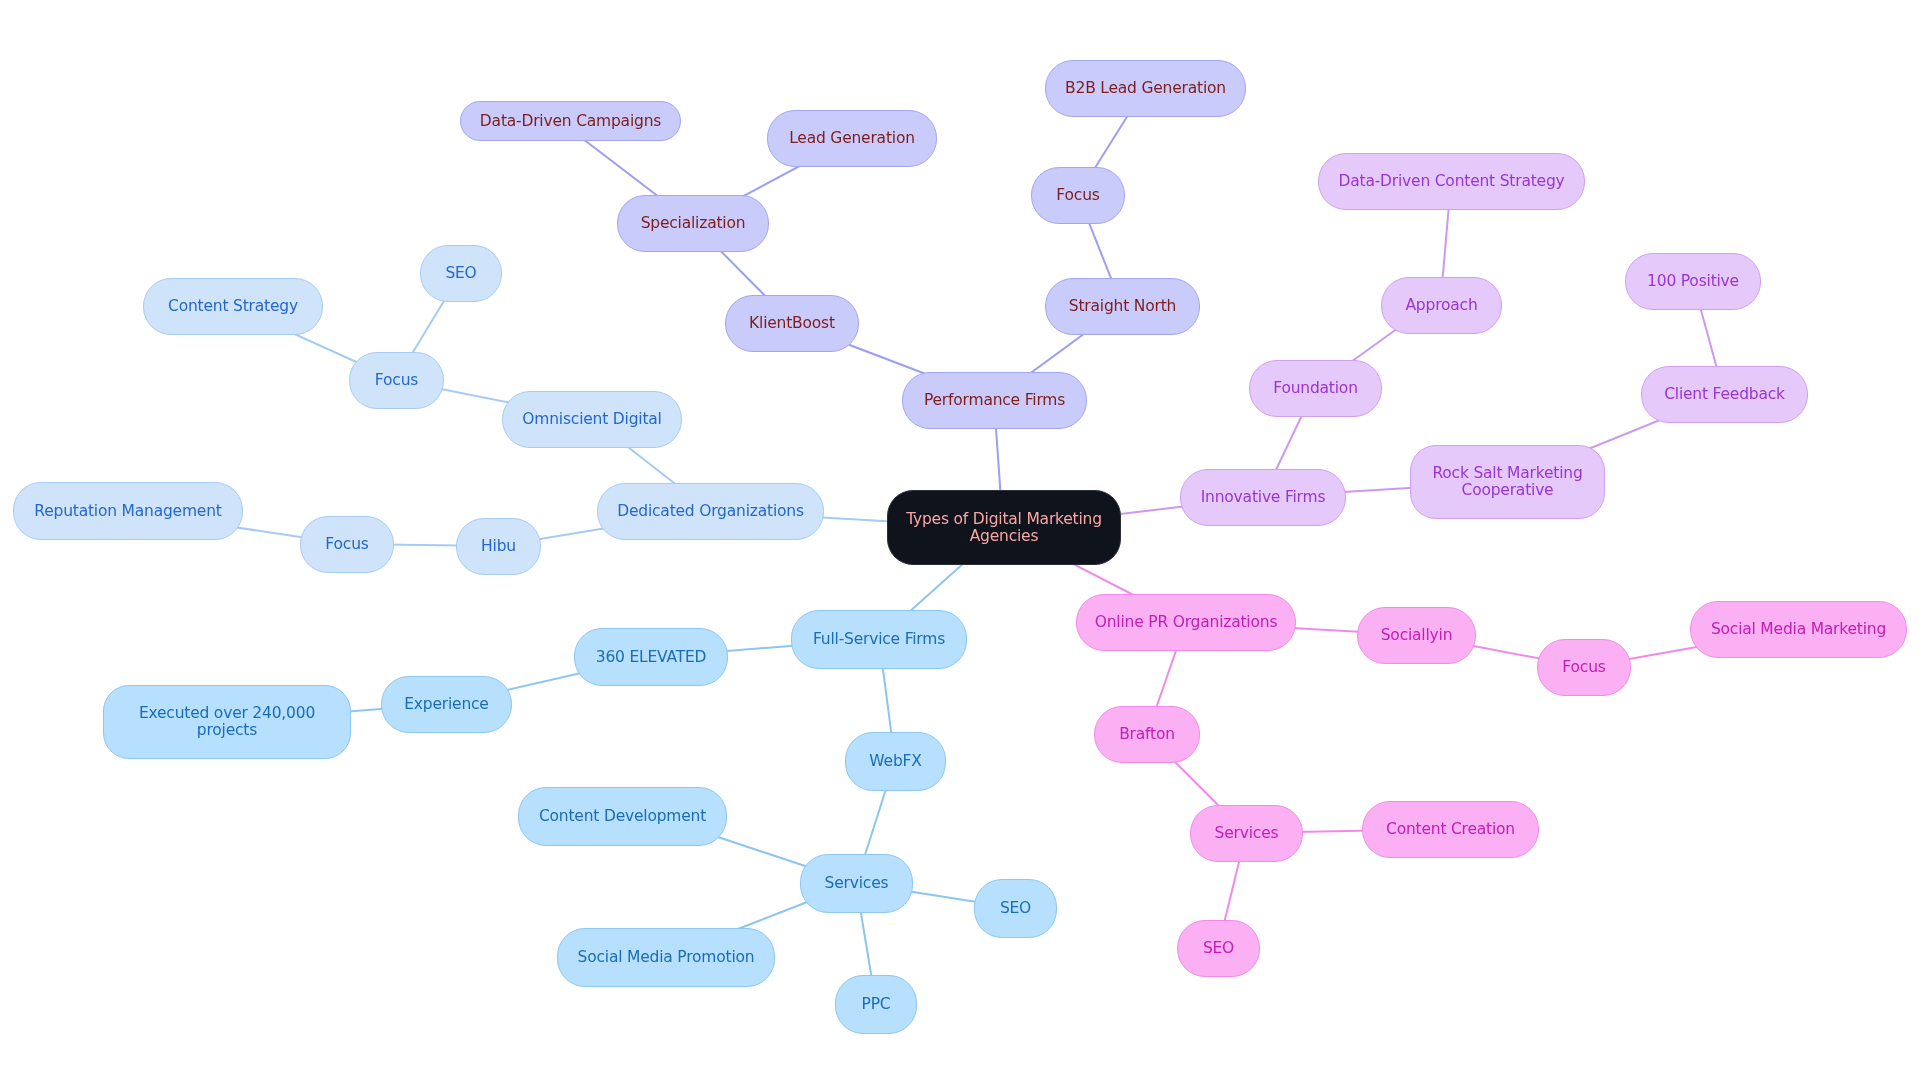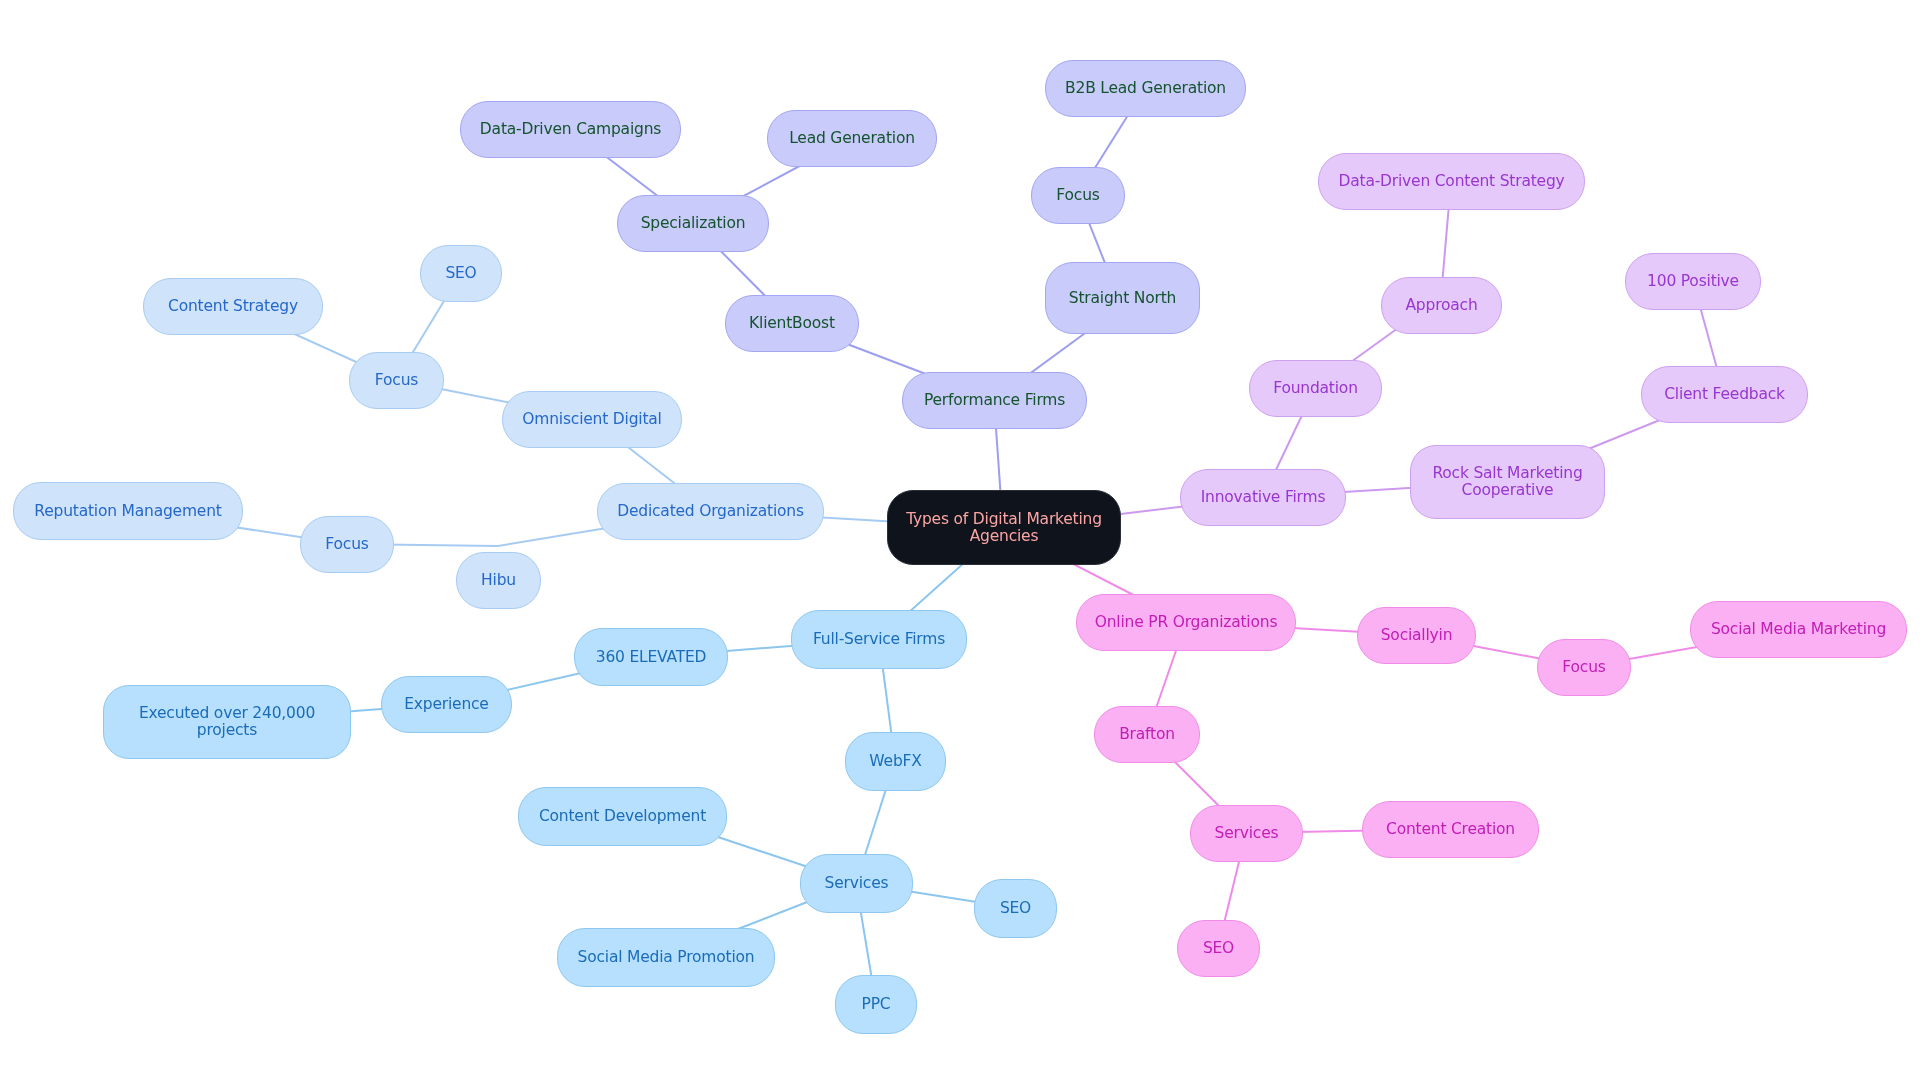--- a/index.html
+++ b/index.html
@@ -4,21 +4,21 @@
 <style>
   html, body { margin: 0; padding: 0; background: #ffffff; }
   body { width: 1920px; height: 1083px; position: relative; overflow: hidden;
          font-family: "DejaVu Sans", "Liberation Sans", sans-serif; }
   #edges { position: absolute; left: 0; top: 0; width: 1920px; height: 1083px; }
   .node { position: absolute; box-sizing: border-box; border: 1.5px solid; border-radius: 28px;
           display: flex; align-items: center; justify-content: center; text-align: center;
           font-size: 15.5px; line-height: 17px; padding: 0 10px; letter-spacing: -0.2px; cursor: pointer; }
   .node span { white-space: pre-line; }
   .root { background: #0f131b; border-color: #2a2f38; color: #fca5a5; border-radius: 26px; font-size: 15.5px; }
-  .b-perf { background: #c9cbfb; border-color: #a3a6f2; color: #14532d; }
+  .b-perf { background: #c9cbfb; border-color: #a3a6f2; color: #7f1d1d; }
   .b-innov { background: #e6c9fb; border-color: #cfa0f0; color: #9836cf; }
   .b-ded { background: #cfe3fb; border-color: #a8ccf2; color: #2568c9; }
   .b-full { background: #b6e0fd; border-color: #8ec7ef; color: #1b6cb8; }
   .b-pr { background: #fbb0f3; border-color: #f08ce8; color: #c21db5; }
 </style>
 </head>
 <body>
 
 <svg id="edges" xmlns="http://www.w3.org/2000/svg">
   <g stroke-width="2" fill="none">
@@ -88,27 +88,27 @@
 
 <div class="node b-perf" style="left:902px;top:372px;width:185px;height:57px;">
   <span>Performance Firms</span>
   </div>
 <div class="node b-perf" style="left:725px;top:295px;width:134px;height:57px;">
   <span>KlientBoost</span>
   </div>
 <div class="node b-perf" style="left:617px;top:195px;width:152px;height:57px;">
   <span>Specialization</span>
   </div>
-<div class="node b-perf" style="left:460px;top:101px;width:221px;height:57px;">
+<div class="node b-perf" style="left:460px;top:101px;width:221px;height:40px;">
   <span>Data-Driven Campaigns</span>
   </div>
 <div class="node b-perf" style="left:767px;top:110px;width:170px;height:57px;">
   <span>Lead Generation</span>
   </div>
-<div class="node b-perf" style="left:1045px;top:262px;width:155px;height:72px;">
+<div class="node b-perf" style="left:1045px;top:278px;width:155px;height:57px;">
   <span>Straight North</span>
   </div>
 <div class="node b-perf" style="left:1031px;top:167px;width:94px;height:57px;">
   <span>Focus</span>
   </div>
 <div class="node b-perf" style="left:1045px;top:60px;width:201px;height:57px;">
   <span>B2B Lead Generation</span>
   </div>
 
 <div class="node b-innov" style="left:1180px;top:469px;width:166px;height:57px;">
@@ -142,21 +142,21 @@
   </div>
 <div class="node b-ded" style="left:349px;top:352px;width:95px;height:57px;">
   <span>Focus</span>
   </div>
 <div class="node b-ded" style="left:420px;top:245px;width:82px;height:57px;">
   <span>SEO</span>
   </div>
 <div class="node b-ded" style="left:143px;top:278px;width:180px;height:57px;">
   <span>Content Strategy</span>
   </div>
-<div class="node b-ded" style="left:456px;top:518px;width:85px;height:57px;margin-top:34px;">
+<div class="node b-ded" style="left:456px;top:518px;width:85px;height:57px;">
   <span>Hibu</span>
   </div>
 <div class="node b-ded" style="left:300px;top:516px;width:94px;height:57px;">
   <span>Focus</span>
   </div>
 <div class="node b-ded" style="left:13px;top:482px;width:230px;height:58px;">
   <span>Reputation Management</span>
   </div>
 
 <div class="node b-full" style="left:791px;top:610px;width:176px;height:59px;">

